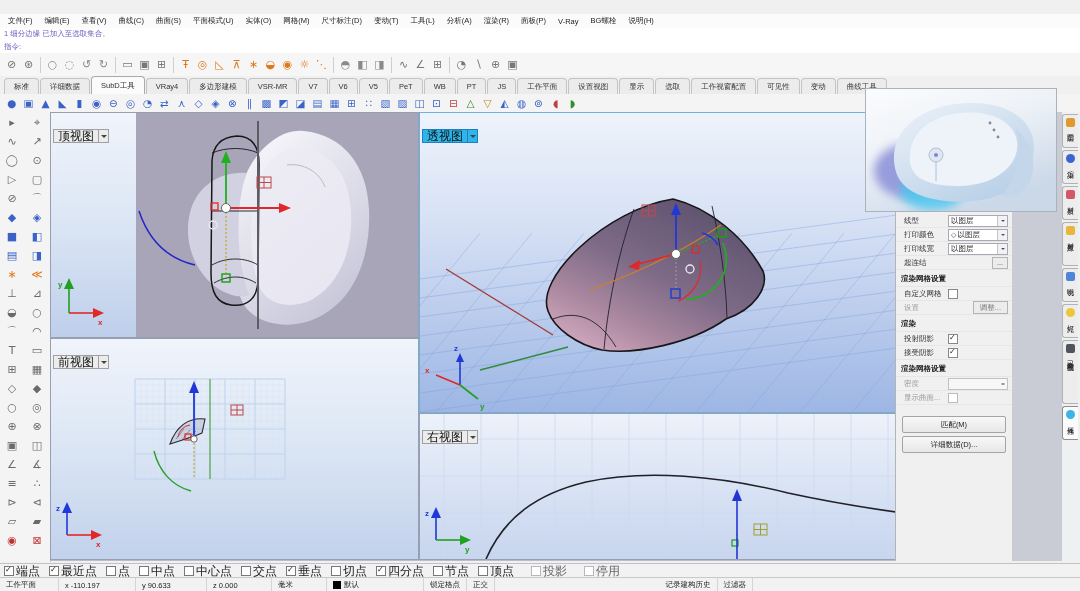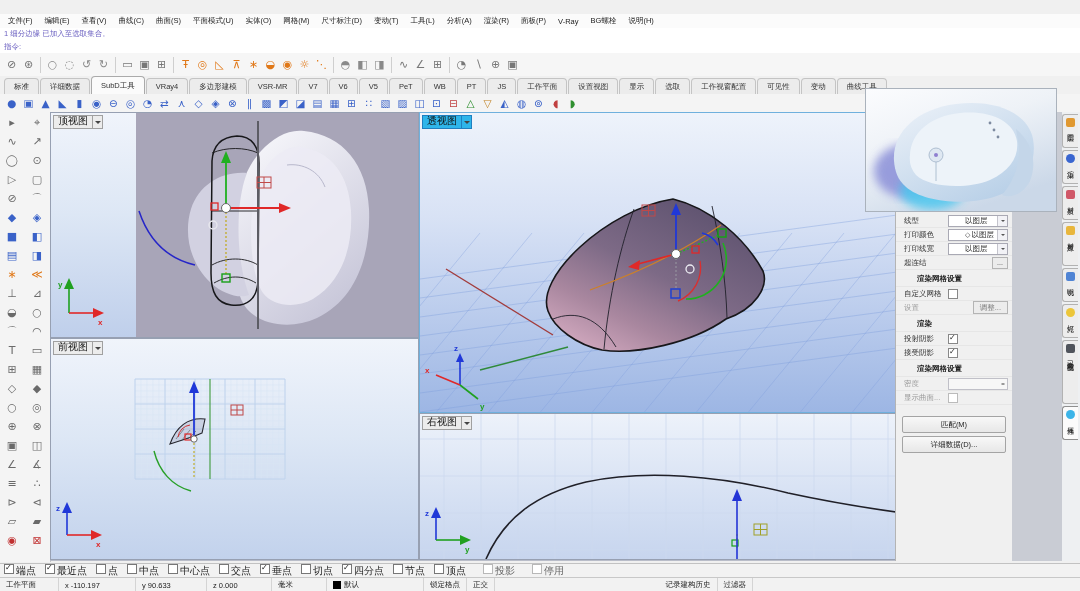--- a/index.html
+++ b/index.html
@@ -55,40 +55,40 @@
                 align-content:start;padding-top:1px;}
   .lt-cell{width:24px;height:19px;display:flex;align-items:center;justify-content:center;
            font-size:11px;font-family:"DejaVu Sans",sans-serif;cursor:default;}
   #viewports{position:absolute;left:50px;top:0;width:895px;height:449px;background:#b9bdc9;}
   .viewport{position:absolute;overflow:hidden;border:1px solid #97a0b2;}
   .viewport svg{position:absolute;left:0;top:0;}
   #vp-top{left:0;top:0;width:367px;height:224px;background:linear-gradient(180deg,#f0f4fb 0%,#dde7f5 45%,#bfcfeb 100%);}
   #vp-persp{left:369px;top:0;width:522px;height:299px;background:linear-gradient(180deg,#eef3fb 0%,#d8e2f5 35%,#9db6e4 100%);border-color:#6fb0dd;}
   #vp-front{left:0;top:226px;width:367px;height:220px;background:linear-gradient(180deg,#f0f4fb 0%,#dde7f5 45%,#c2d2ec 100%);}
   #vp-right{left:369px;top:301px;width:522px;height:145px;background:linear-gradient(180deg,#edf2fa 0%,#d5e0f3 60%,#c7d5ee 100%);}
-  .vp-label{position:absolute;left:2px;top:2px;z-index:5;display:flex;align-items:flex-end;height:12px;
-            background:#ececec;border:1px solid #a0a0a0;font-size:10px;color:#111;cursor:default;}
+  .vp-label{position:absolute;left:2px;top:16px;z-index:5;display:flex;align-items:center;height:12px;
+            background:#ececec;border:1px solid #a0a0a0;font-size:12px;color:#111;cursor:default;}
   .vp-label .txt{padding:0 4px;}
   .vp-label .arr{width:9px;height:12px;border-left:1px solid #a0a0a0;display:flex;align-items:center;justify-content:center;}
   .vp-label .arr::after{content:"";border:3px solid transparent;border-top-color:#444;margin-top:3px;}
   .vp-label.active{background:#2eb5ea;border-color:#1f7fc0;}
   .vp-label.active .arr{border-left-color:#1f7fc0;}
   
   #right-panel{position:absolute;left:895px;top:0;width:117px;height:449px;background:#f0f0f0;
                border-left:1px solid #b4b4b4;box-sizing:border-box;padding-top:102px;}
   .rp-row{display:flex;align-items:center;height:13px;padding:0 4px 0 8px;border-bottom:1px solid #e6e6e6;}
   .rp-row .lbl{flex:0 0 44px;font-size:7.5px;color:#333;white-space:nowrap;overflow:hidden;}
   .rp-row.disabled .lbl{color:#9a9a9a;}
   .rp-select{flex:1;height:10px;background:#fff;border:1px solid #a9a9b4;display:flex;align-items:center;
-             font-size:7.5px;color:#222;padding-left:16px;position:relative;}
+             font-size:7.5px;color:#222;padding-left:2px;position:relative;}
   .rp-select .sw{color:#555;margin-right:1px;font-size:7px;}
   .rp-select .dd{position:absolute;right:0;top:0;width:9px;height:100%;border-left:1px solid #c4c4cc;
                  display:flex;align-items:center;justify-content:center;background:#f2f2f6;}
   .rp-select .dd::after{content:"";border:2.5px solid transparent;border-top-color:#555;margin-top:2px;}
-  .rp-header{height:14px;display:flex;align-items:center;padding-left:21px;font-size:7.5px;color:#222;
+  .rp-header{height:14px;display:flex;align-items:center;padding-left:5px;font-size:7.5px;color:#222;
              font-weight:bold;border-bottom:1px solid #e6e6e6;margin-top:2px;}
   .rp-check{width:8px;height:8px;border:1px solid #888;background:#fff;position:relative;flex:0 0 auto;}
   .rp-check.checked::after{content:"✓";position:absolute;left:0;top:-2px;font-size:8px;color:#222;}
   .rp-check.dim{border-color:#bbb;}
   .rp-btn-s{margin-left:auto;height:11px;padding:0 6px;background:#ececec;border:1px solid #b4b4b4;
             font-size:7.5px;color:#777;display:flex;align-items:center;}
   .rp-ellipsis{margin-left:auto;width:14px;height:10px;background:#ececec;border:1px solid #b4b4b4;
                font-size:7px;color:#444;display:flex;align-items:center;justify-content:center;}
   .rp-spin{flex:1;height:10px;background:#f7f7f7;border:1px solid #c0c0c8;position:relative;}
   .rp-spin::after{content:"";position:absolute;right:2px;top:2px;border:2.5px solid transparent;border-bottom-color:#999;}
@@ -105,21 +105,21 @@
   .side-tab.active{background:#fbfbfb;border-color:#8f8f8f;}
   .side-tab .ico{width:9px;height:9px;border-radius:2px;margin-bottom:2px;flex:0 0 auto;}
   .side-tab .ico.round{border-radius:50%;}
   .side-tab .vtxt{writing-mode:vertical-rl;text-orientation:upright;font-size:7px;color:#222;letter-spacing:1px;line-height:9px;}
   
   #render-preview{position:absolute;left:865px;top:88px;width:192px;height:124px;z-index:50;
                   border:1px solid #aab2bc;box-sizing:border-box;overflow:hidden;}
   
   #osnap-bar{position:absolute;left:0;top:563px;width:1080px;height:14px;background:#f2f2f2;
              border-top:1px solid #c2c2c2;display:flex;align-items:center;padding-left:4px;}
-  .osnap-item{display:flex;margin-right:9px;font-size:10px;color:#222;font-family:Liberation Serif, serif;}
+  .osnap-item{display:flex;align-items:center;margin-right:9px;font-size:12px;color:#222;font-family:Liberation Serif, serif;}
   .osnap-item .box{width:8px;height:8px;border:1px solid #777;background:#fff;margin-right:2px;position:relative;}
   .osnap-item .box.checked::after{content:"✓";position:absolute;left:0;top:-2px;font-size:8px;color:#111;}
   .osnap-item.muted{margin-left:8px;}
   .osnap-item.muted .box{border-color:#b8b8b8;}
   .osnap-item.muted{color:#666;}
   #status-bar{position:absolute;left:0;top:577px;width:1080px;height:14px;background:#f2f2f2;
               border-top:1px solid #c8c8c8;display:flex;align-items:stretch;}
   .seg{display:flex;align-items:center;padding:0 6px;border-right:1px solid #d4d4d4;font-size:7.5px;color:#222;white-space:nowrap;}
   .seg.toggle.active{font-weight:bold;color:#000;margin-top:28px;}
   .seg .swatch{width:8px;height:8px;background:#000;margin-right:3px;flex:0 0 auto;}

